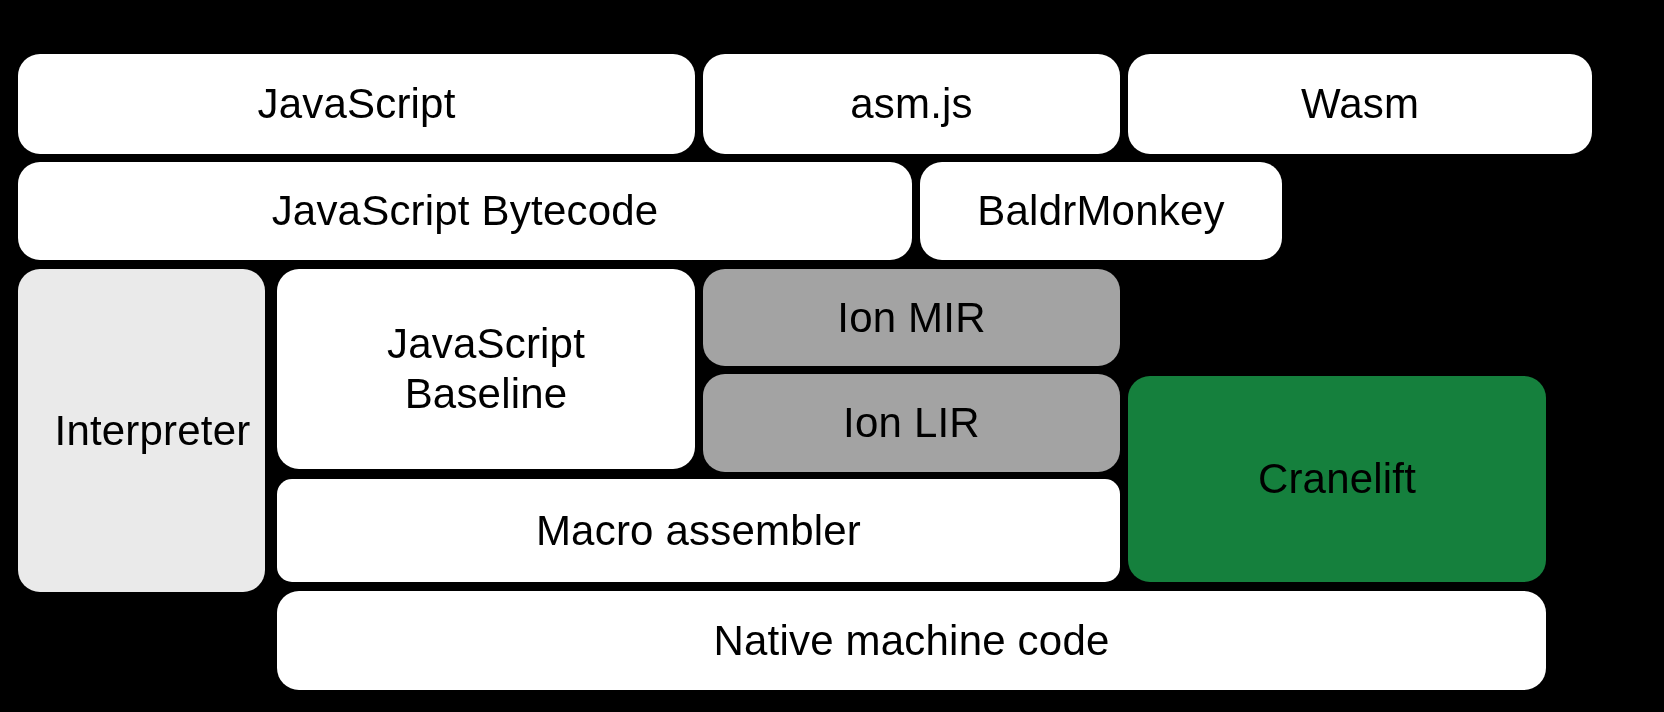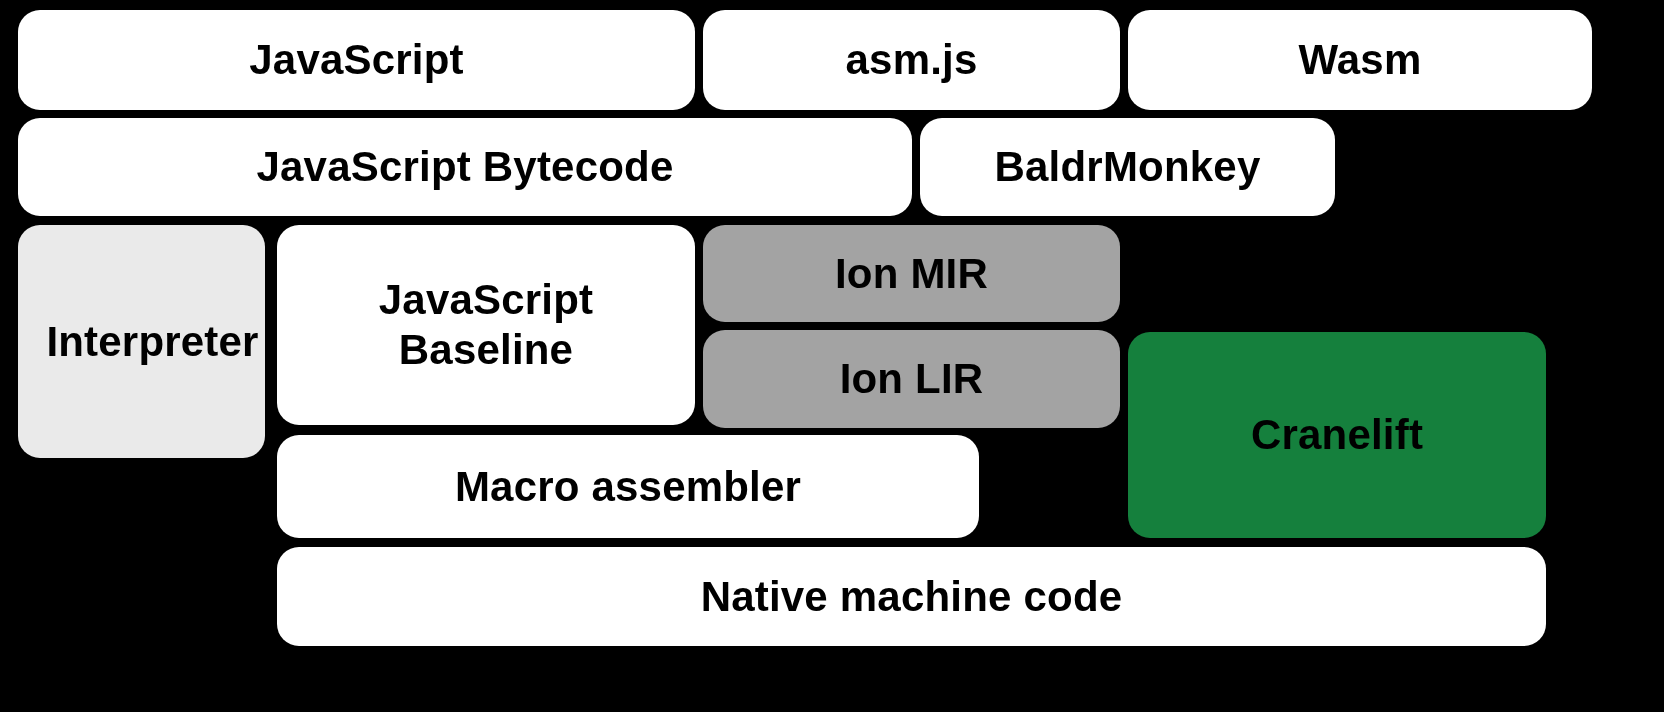--- a/index.html
+++ b/index.html
@@ -23,53 +23,54 @@
     box-sizing: border-box;
     display: flex;
     align-items: center;
     justify-content: center;
     text-align: center;
     border-radius: 22px;
     background: #ffffff;
     color: #000000;
     font-family: "Liberation Sans", sans-serif;
     font-size: 42px;
-    font-weight: 700;
+    font-weight: 400;
     line-height: 1.18;
     letter-spacing: 0.2px;
     padding: 2px 10px;
     white-space: pre-line;
+    margin-top: 44px;
   }
   .node.gray   { background: #eaeaea; }
   .node.green  { background: #a3a3a3; }
   .node.pink   { background: #15803d; }
 </style>
 </head>
 <body>
 
 <div id="diagram">
 
   <div class="node" style="left:18px; top:10px; width:677px; height:100px;">JavaScript</div>
 
   <div class="node" style="left:703px; top:10px; width:417px; height:100px;">asm.js</div>
 
   <div class="node" style="left:1128px; top:10px; width:464px; height:100px;">Wasm</div>
 
   <div class="node" style="left:18px; top:118px; width:894px; height:98px;">JavaScript Bytecode</div>
 
-  <div class="node" style="left:920px; top:118px; width:415px; height:98px;">BaldrMonkey</div>
+  <div class="node" style="left:920px; top:118px; width:362px; height:98px;">BaldrMonkey</div>
 
-  <div class="node gray" style="left:18px; top:225px; width:247px; height:233px;padding-left:32px;">Interpreter</div>
+  <div class="node gray" style="left:18px; top:225px; width:247px; height:323px;padding-left:32px;">Interpreter</div>
 
   <div class="node" style="left:277px; top:225px; width:418px; height:200px;">JavaScript
 Baseline</div>
 
   <div class="node green" style="left:703px; top:225px; width:417px; height:97px;">Ion MIR</div>
 
   <div class="node green" style="left:703px; top:330px; width:417px; height:98px;">Ion LIR</div>
 
   <div class="node pink" style="left:1128px; top:332px; width:418px; height:206px;">Cranelift</div>
 
-  <div class="node" style="left:277px; top:435px; width:702px; height:103px;">Macro assembler</div>
+  <div class="node" style="left:277px; top:435px; width:843px; height:103px;border-radius:15px;">Macro assembler</div>
 
   <div class="node" style="left:277px; top:547px; width:1269px; height:99px;">Native machine code</div>
 
 </div>
 
 </body></html>

